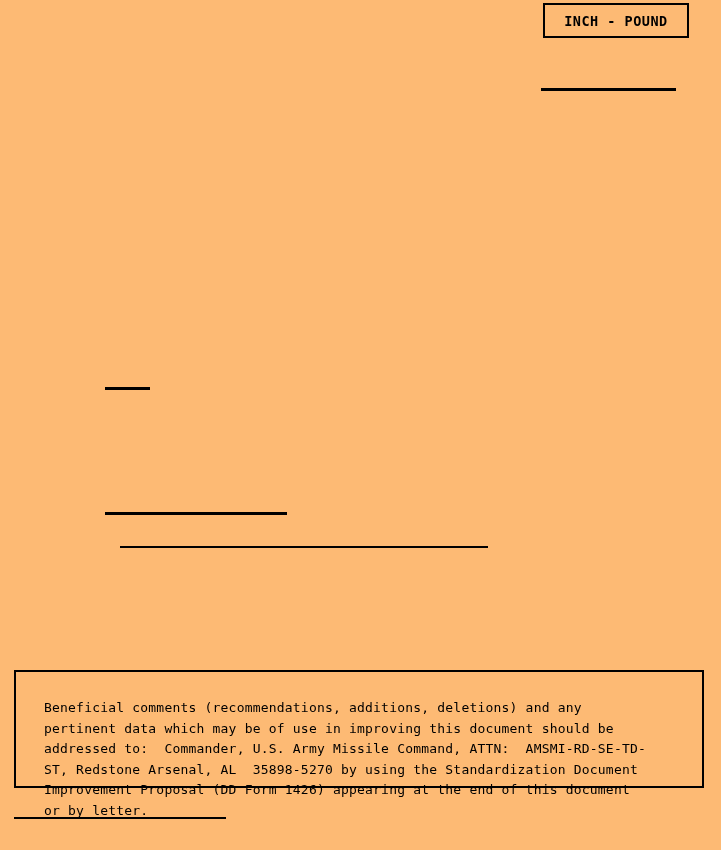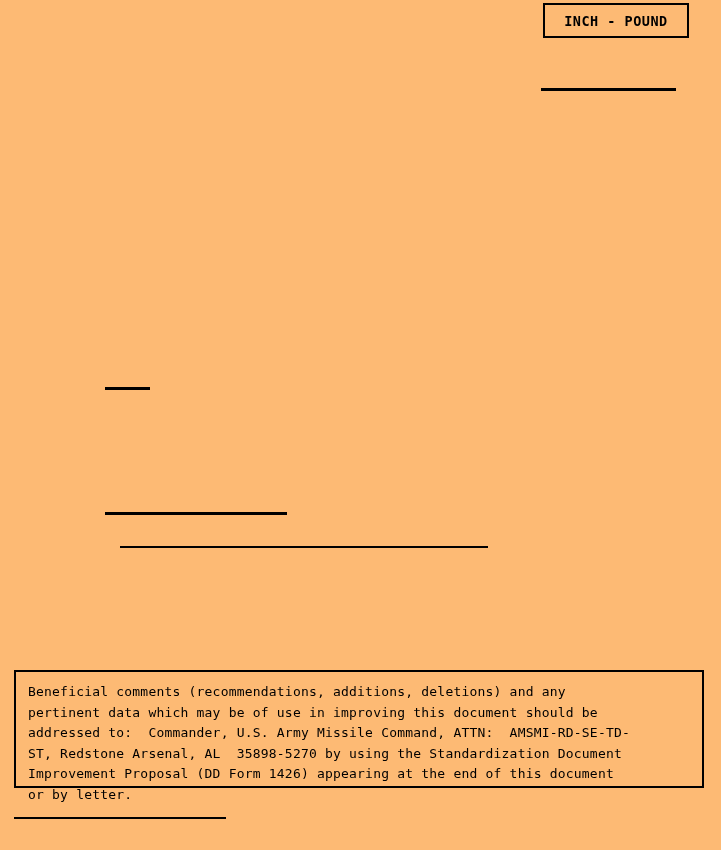--- a/index.html
+++ b/index.html
@@ -78,21 +78,21 @@
     height: 118px;
     border: 2px solid #000;
     box-sizing: border-box;
     padding: 10px 12px 0 12px;
   }
   .comments-text {
     font-size: 13px;
     line-height: 20.5px;
     letter-spacing: 0.2px;
     white-space: pre-wrap;
-    margin: 0;
+    margin: 16px;
   }
 </style>
 </head>
 <body>
 
 <div class="page">
 
   <div class="inch-pound-box">
     <span>INCH - POUND</span>
   </div>

